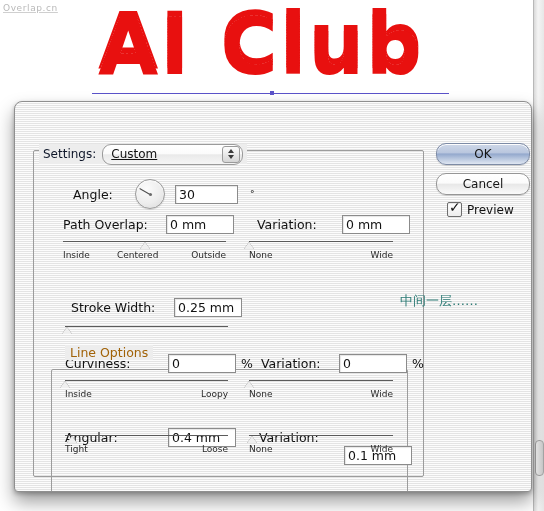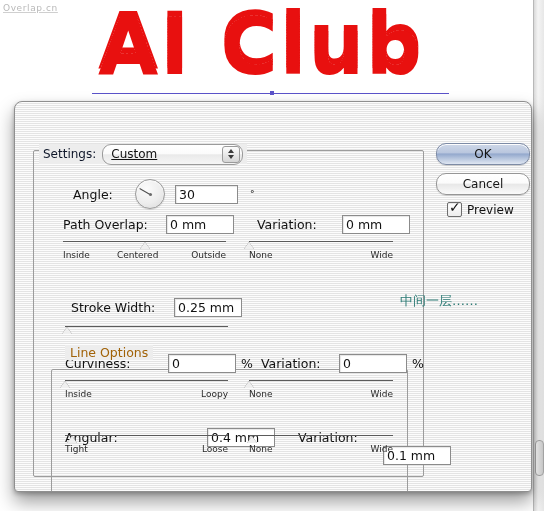--- a/index.html
+++ b/index.html
@@ -504,21 +504,21 @@
     <span class="track" style="width:144px;"></span>
     <span class="thumb" id="cvv-thumb" style="left: -5px;"></span>
     <span class="tickrow">
       <span class="tick">None</span>
       <span class="tick">Wide</span>
     </span>
   </div>
 
   <div class="row" style="left:50px; top:307px;">
     <span class="fieldlabel" style="width:103px;">Angular:</span>
-    <span class="textfield" style="width:60px;margin-left:39px;">0.4 mm</span>
+    <span class="textfield" style="width:60px;">0.4 mm</span>
     <span class="fieldlabel" style="width:85px;margin-left:23px;">Variation:</span>
     <span class="textfield" style="width:60px;margin-top:37px;">0.1 mm</span>
   </div>
   <div class="slider" style="left:50px; top:333px; width:163px;">
     <span class="track" style="width:163px;"></span>
     <span class="thumb" id="sp-thumb" style="left: 1.52px;"></span>
     <span class="tickrow">
       <span class="tick">Tight</span>
       <span class="tick">Loose</span>
     </span>

